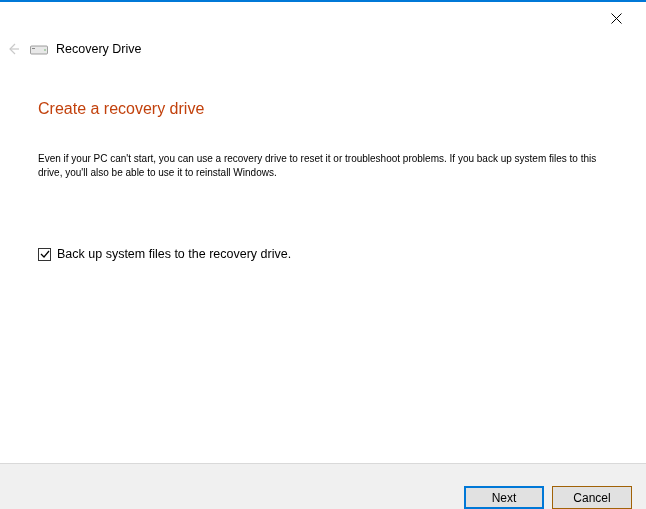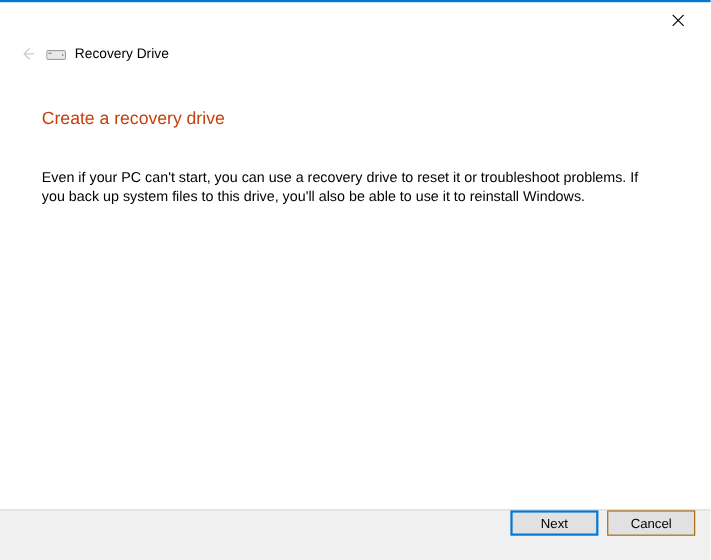--- a/index.html
+++ b/index.html
@@ -25,21 +25,21 @@
       height: 24px;
       display: flex;
       align-items: center;
       justify-content: center;
       cursor: pointer;
     }
     .close-btn svg { width: 11px; height: 11px; }
     .header-row {
       display: flex;
       align-items: center;
-      padding: 10px 18px 0 16px;
+      padding: 10px 18px 0 4px;
       gap: 8px;
     }
     .back-arrow {
       width: 18px;
       height: 18px;
       display: flex;
       align-items: center;
       justify-content: center;
       opacity: 0.45;
     }
@@ -54,21 +54,21 @@
     .content {
       padding: 42px 38px 0 38px;
     }
     .heading {
       color: #c2410c;
       font-size: 16px;
       font-weight: 400;
       margin-bottom: 34px;
     }
     .body-text {
-      font-size: 13px;
+      font-size: 10px;
       line-height: 1.35;
       max-width: 560px;
       margin-bottom: 68px;
     }
     .checkbox-row {
       display: flex;
       align-items: center;
       gap: 6px;
     }
     .checkbox {
@@ -82,21 +82,21 @@
     }
     .checkbox svg { width: 10px; height: 10px; }
     .checkbox-label { font-size: 12.5px; }
     .footer {
       position: absolute;
       bottom: 0; left: 0; right: 0;
       height: 46px;
       border-top: 1px solid #d9d9d9;
       background: #f0f0f0;
       display: flex;
-      align-items: flex-start;
+      align-items: flex-end;
       justify-content: flex-end;
       gap: 8px;
       padding-right: 14px;
     }
     .btn {
       min-width: 80px;
       height: 23px;
       font-size: 12px;
       font-family: inherit;
       background: #e1e1e1;
@@ -135,18 +135,26 @@
       <circle cx="15" cy="7" r="0.8" fill="#6a6"></circle>
     </svg>
   </div>
   <span class="window-title">Recovery Drive</span>
 </div>
 
 <div class="content">
   <h1 class="heading">Create a recovery drive</h1>
   <p class="body-text">Even if your PC can't start, you can use a recovery drive to reset it or troubleshoot problems. If you back up system files to this drive, you'll also be able to use it to reinstall Windows.</p>
 
+  <div class="checkbox-row">
+    <div class="checkbox">
+      <svg viewBox="0 0 10 10">
+        <path d="M1 5 L4 8 L9 2" stroke="#000" stroke-width="1.3" fill="none"></path>
+      </svg>
+    </div>
+    <span class="checkbox-label">Back up system files to the recovery drive.</span>
+  </div>
 </div>
 
 <div class="footer">
   <button class="btn btn-primary">Next</button>
   <button class="btn">Cancel</button>
 </div>
 
 </body></html>

